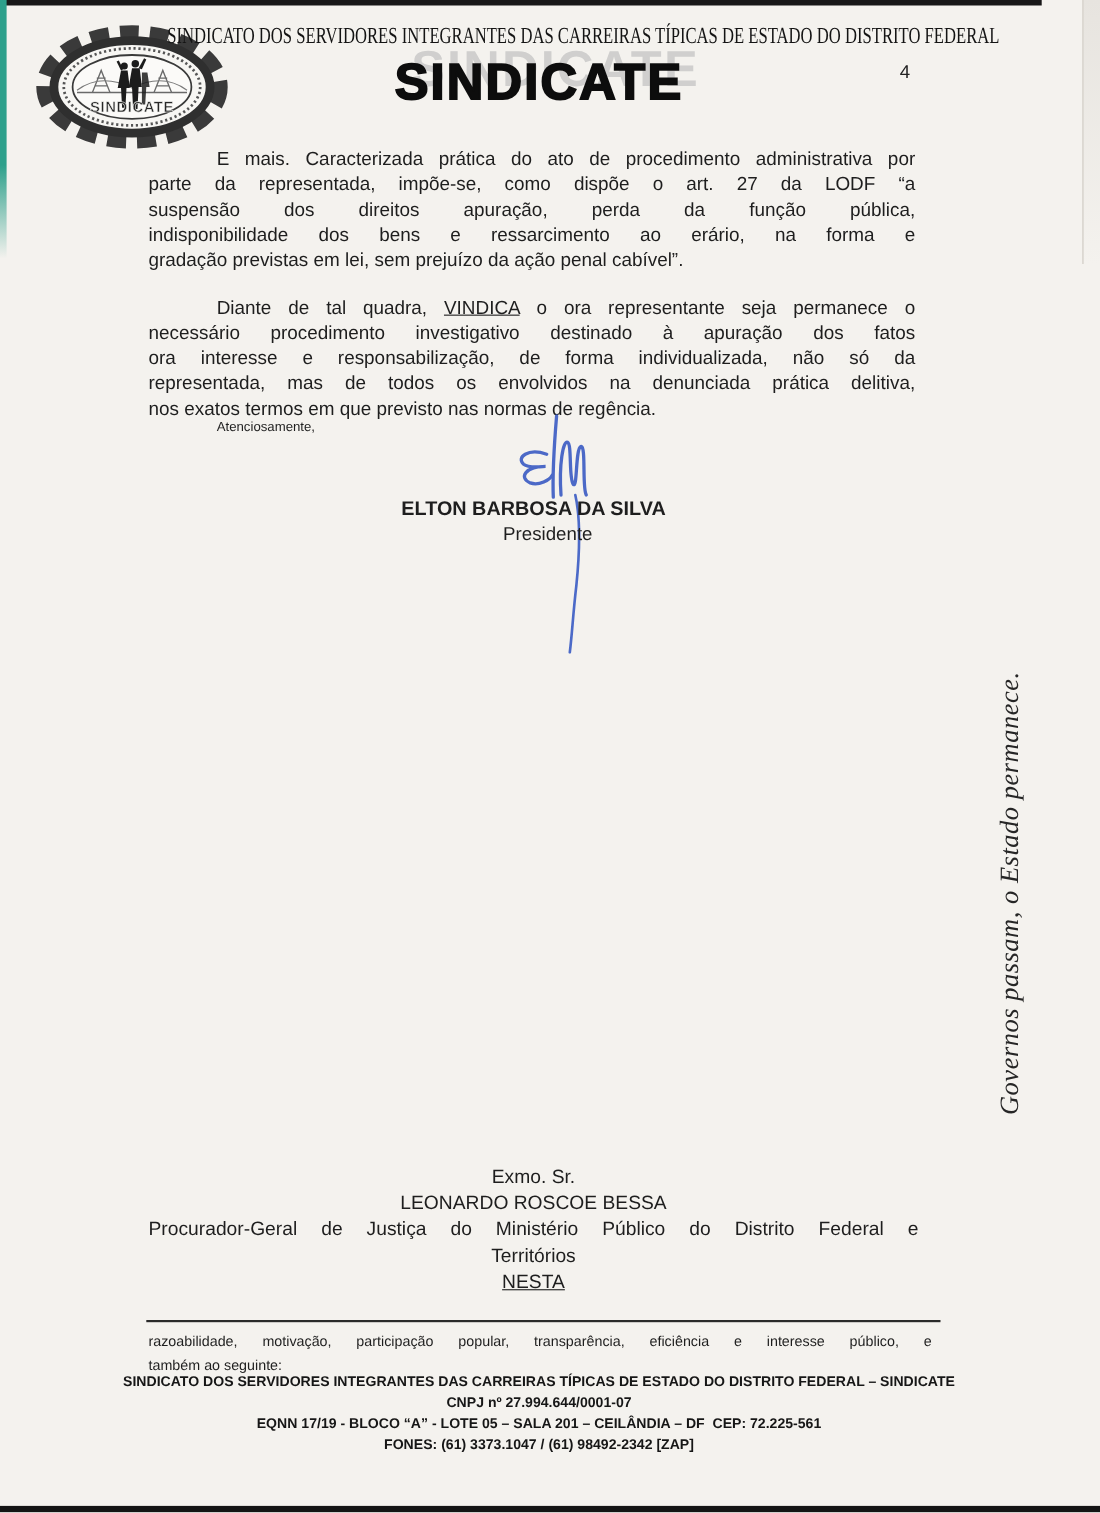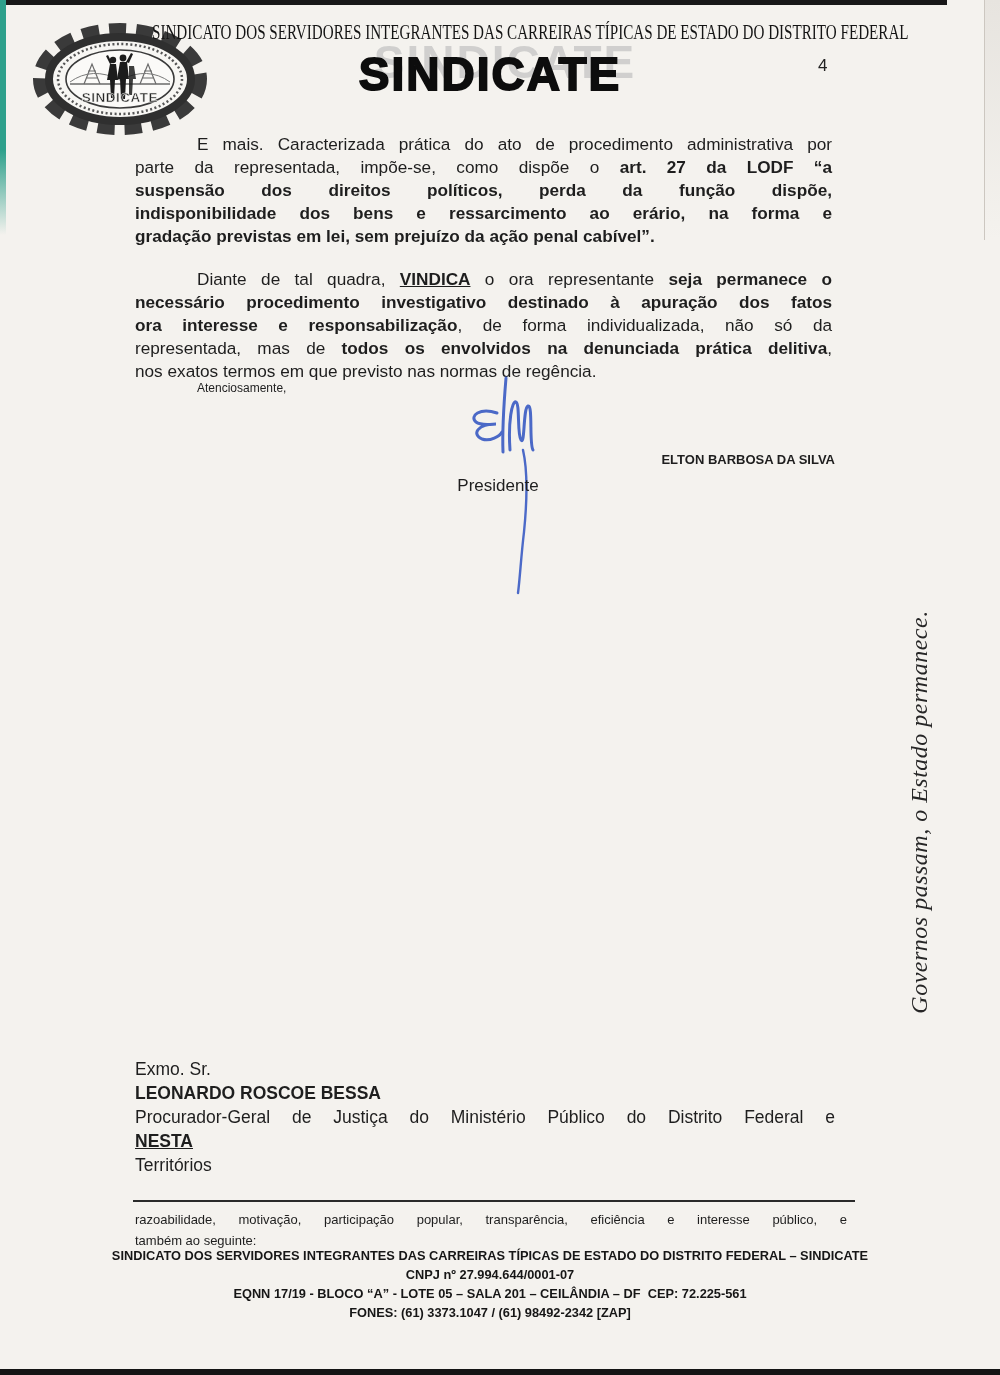--- a/index.html
+++ b/index.html
@@ -26,34 +26,34 @@
   .big-title .main{position:absolute;left:0;width:100%;text-align:center;color:#0d0d0d;
     -webkit-text-stroke:1.8px #0d0d0d;}
   .page-num{position:absolute;top:56px;left:818px;font-size:17px;color:#222;}
   
   .richblock{position:absolute;font-size:17.2px;line-height:23px;}
   .para-1{top:133px;left:135px;width:697px;}
   .para-2{top:268px;left:135px;width:697px;}
   .rline{min-height:23px;}
   .rline.just{text-align:justify;text-align-last:justify;}
   .rline.ind{text-indent:62px;}
-  .b{font-weight:bold;}
+  .b{font-weight:normal;}
   .u{text-decoration:underline;}
   .salutation{position:absolute;top:381px;left:197px;font-size:12px;}
-  .signer-name{position:absolute;top:452px;left:135px;width:700px;text-align:right;
-    font-weight:bold;font-size:13px;}
+  .signer-name{position:absolute;top:452px;left:135px;width:700px;text-align:center;
+    font-weight:bold;font-size:18px;}
   .signer-role{position:absolute;top:476px;left:148px;width:700px;text-align:center;font-size:17px;}
   .signature-svg{position:absolute;left:450px;top:372px;}
   
   .motto{position:absolute;left:919px;top:812px;transform:translate(-50%,-50%) rotate(-90deg);
     font-family:"Liberation Serif",serif;font-style:italic;font-size:24px;white-space:nowrap;
     color:#262626;letter-spacing:.5px;}
   
   .recipient{top:1057px;left:135px;width:700px;font-size:17.5px;}
-  .recipient .rline{min-height:24px;line-height:24px;}
+  .recipient .rline{min-height:24px;line-height:24px;text-align:center;}
   
   .rule{position:absolute;top:1200px;left:133px;width:722px;height:2px;background:#2a2a2a;}
   .footnote{top:1209px;left:135px;width:712px;font-size:13px;}
   .footnote .rline{min-height:21px;line-height:21px;}
   .footer-block{position:absolute;top:1246px;left:0;width:980px;text-align:center;
     font-weight:bold;font-size:12.8px;line-height:19px;color:#161616;}
 </style>
 </head>
 <body>
 
@@ -94,21 +94,21 @@
   <div class="big-title">
     <span class="ghost">SINDICATE</span>
     <span class="main">SINDICATE</span>
   </div>
 
   <div class="page-num">4</div>
 
   <div class="richblock para-1">
       <div class="rline just ind"><span>E mais. Caracterizada prática do ato de procedimento administrativa por</span></div>
       <div class="rline just"><span>parte da representada, impõe-se, como dispõe o </span><span class="b">art. 27 da LODF “a</span></div>
-      <div class="rline just"><span class="b">suspensão dos direitos políticos, perda da função dispõe,</span></div>
+      <div class="rline just"><span class="b">suspensão dos direitos apuração, perda da função pública,</span></div>
       <div class="rline just"><span class="b">indisponibilidade dos bens e ressarcimento ao erário, na forma e</span></div>
       <div class="rline"><span class="b">gradação previstas em lei, sem prejuízo da ação penal cabível”.</span></div>
     </div>
   <div class="richblock para-2">
       <div class="rline just ind"><span>Diante de tal quadra, </span><span class="b u">VINDICA</span><span> o ora representante </span><span class="b">seja permanece o</span></div>
       <div class="rline just"><span class="b">necessário procedimento investigativo destinado à apuração dos fatos</span></div>
       <div class="rline just"><span class="b">ora interesse e responsabilização</span><span>, de forma individualizada, não só da</span></div>
       <div class="rline just"><span>representada, mas de </span><span class="b">todos os envolvidos na denunciada prática delitiva</span><span>,</span></div>
       <div class="rline"><span>nos exatos termos em que previsto nas normas de regência.</span></div>
     </div>
@@ -128,22 +128,22 @@
 
   <div class="signer-name">ELTON BARBOSA DA SILVA</div>
   <div class="signer-role">Presidente</div>
 
   <div class="motto">Governos passam, o Estado permanece.</div>
 
   <div class="richblock recipient">
       <div class="rline"><span>Exmo. Sr.</span></div>
       <div class="rline"><span class="b">LEONARDO ROSCOE BESSA</span></div>
       <div class="rline just"><span>Procurador-Geral de Justiça do Ministério Público do Distrito Federal e</span></div>
+      <div class="rline"><span>Territórios</span></div>
       <div class="rline"><span class="b u">NESTA</span></div>
-      <div class="rline"><span>Territórios</span></div>
     </div>
 
   <div class="rule"></div>
 
   <div class="richblock footnote">
       <div class="rline just"><span>razoabilidade, motivação, participação popular, transparência, eficiência e interesse público, e</span></div>
       <div class="rline"><span>também ao seguinte:</span></div>
     </div>
 
   <div class="footer-block">

